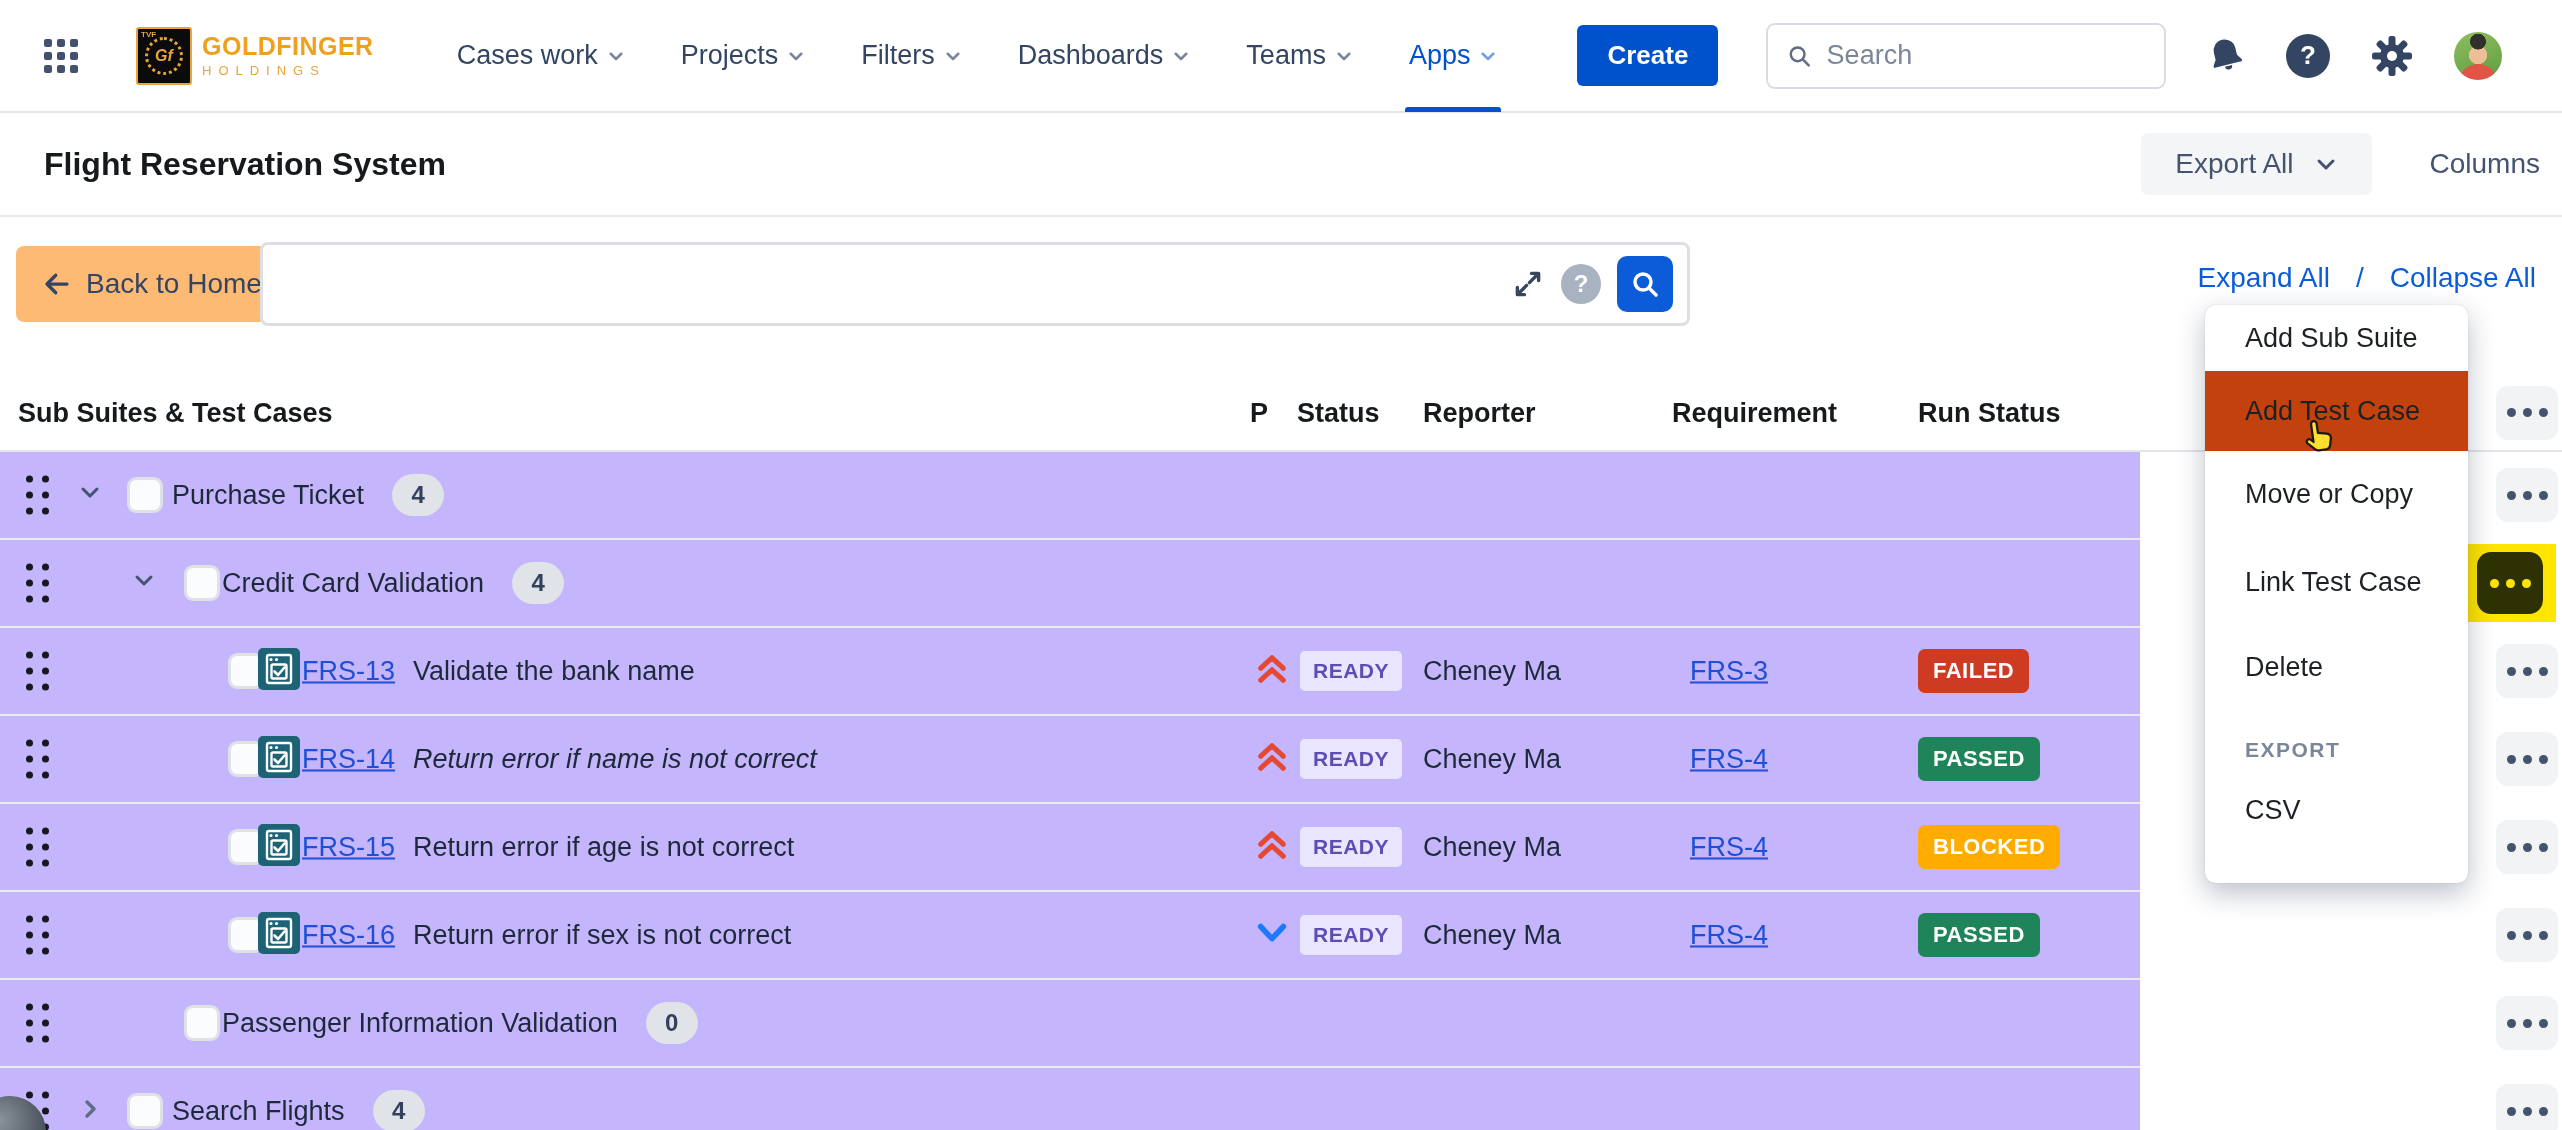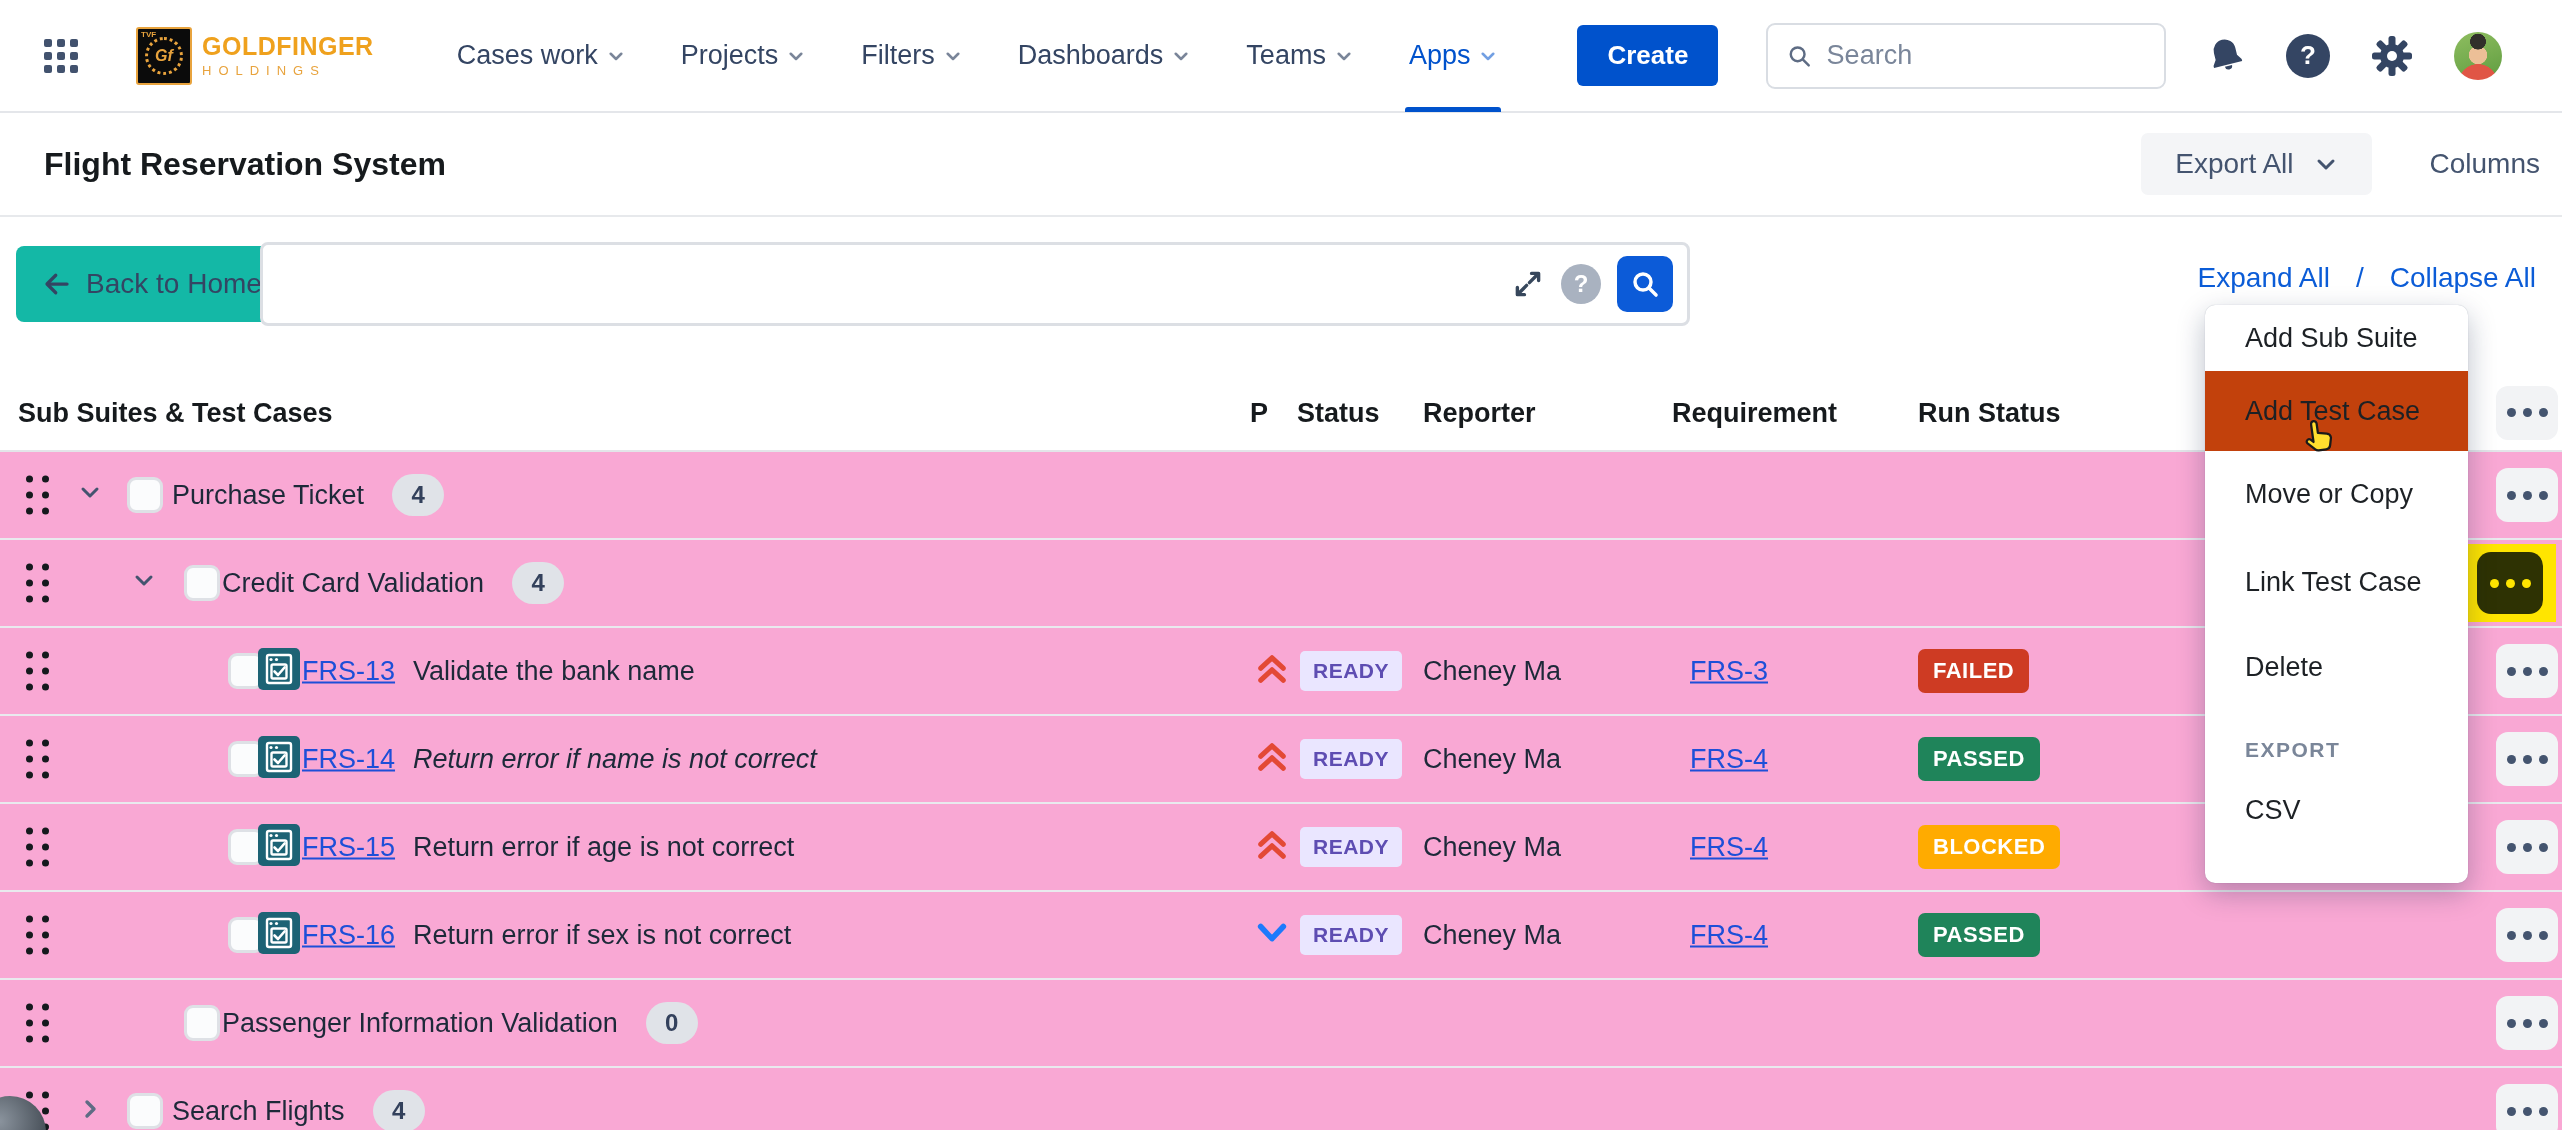--- a/index.html
+++ b/index.html
@@ -54,42 +54,42 @@
   .page-title { margin-left:44px; font-size:32px; font-weight:bold; color:#161A1D; }
   .pagehead-right { margin-left:auto; display:flex; align-items:center; padding-right:22px; gap:58px; }
   .export-btn { display:flex; align-items:center; gap:20px; background:#F4F5F7; border:none; border-radius:7px;
                 color:#44546F; font-size:28px; padding:15px 34px; cursor:pointer; font-family:"Liberation Sans", sans-serif; }
   .columns-btn { background:none; border:none; color:#44546F; font-size:28px; cursor:pointer;
                  font-family:"Liberation Sans", sans-serif; }
   .divider { position:absolute; left:0; top:215px; width:2562px; height:2px; background:#E7E9EC; }
 
   
   .back-btn { position:absolute; left:16px; top:246px; height:76px; display:flex; align-items:center; gap:14px;
-              background:#14b8a6; border:none; border-radius:8px; padding:0 26px; color:#344563; font-size:28px;
+              background:#fdba74; border:none; border-radius:8px; padding:0 26px; color:#344563; font-size:28px;
               cursor:pointer; font-family:"Liberation Sans", sans-serif; }
   .big-search { position:absolute; left:260px; top:242px; width:1430px; height:84px; border:3px solid #DCDFE4;
                 border-radius:8px; background:#fff; display:flex; align-items:center; padding:0 14px; }
   .big-search input { flex:1; border:none; outline:none; font-size:28px; height:100%;
                       font-family:"Liberation Sans", sans-serif; }
   .big-search-icons { display:flex; align-items:center; gap:16px; }
   .q-circle { width:40px; height:40px; border-radius:50%; background:#A9B2C0; color:#fff; font-weight:bold;
               font-size:24px; display:flex; align-items:center; justify-content:center; cursor:pointer; }
   .search-go { width:56px; height:56px; background:#0C5BD8; border:none; border-radius:10px; cursor:pointer;
                display:flex; align-items:center; justify-content:center; }
   .expcol { position:absolute; top:262px; right:26px; display:flex; align-items:center; gap:26px; font-size:28px; }
   .expcol a { color:#0B5CD7; text-decoration:none; cursor:pointer; }
   .expcol .sep { color:#0B5CD7; }
 
   
   .tablehead { position:absolute; left:0; top:375px; width:2562px; height:77px; border-bottom:2px solid #E3E5E9; }
   .th { position:absolute; top:50%; transform:translateY(-50%); font-weight:bold; font-size:27px; color:#161A1D; white-space:nowrap; }
 
   
   .rows { position:absolute; left:0; top:452px; width:2562px; }
-  .row { position:relative; width:2562px; height:88px; border-bottom:2px solid #E9EAEE; background:#f9a8d4; }
+  .row { position:relative; width:2140px; height:88px; border-bottom:2px solid #E9EAEE; background:#c4b5fd; }
   .cell { position:absolute; top:50%; transform:translateY(-50%); white-space:nowrap; }
   .drag { display:grid; grid-template-columns:repeat(2,7px); grid-gap:9px; cursor:grab; }
   .drag span { width:7px; height:7px; border-radius:50%; background:#15191d; }
   .cb { width:36px; height:36px; border:3px solid #DEE1E6; border-radius:9px; background:#FBFCFD; cursor:pointer; }
   .suite-label { font-size:27px; color:#1D2939; display:flex; align-items:center; gap:28px; }
   .count-badge { background:#E0E3E8; border-radius:999px; min-width:52px; height:42px; padding:0 16px;
                  display:flex; align-items:center; justify-content:center; font-weight:bold; font-size:24px; color:#33415C; }
   .tc-link { font-size:27px; color:#1D4FD8; text-decoration:underline; cursor:pointer; }
   .tc-title { font-size:27px; color:#1D2939; }
   .status-badge { background:#EAE6FF; color:#5E4DB2; font-weight:bold; font-size:21px; letter-spacing:.5px;

